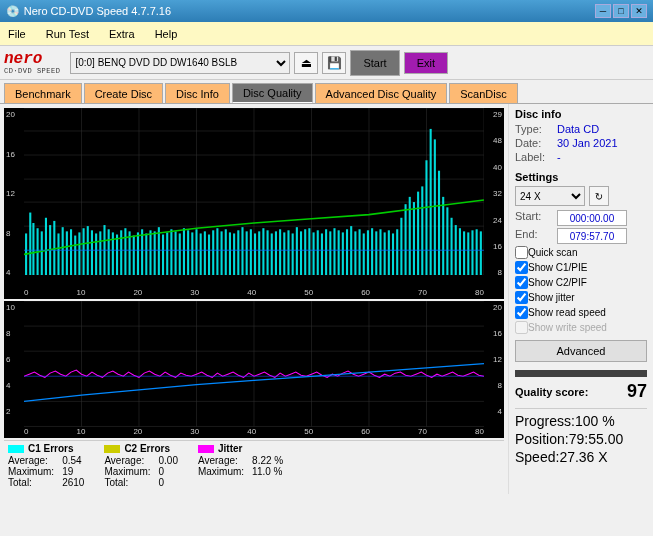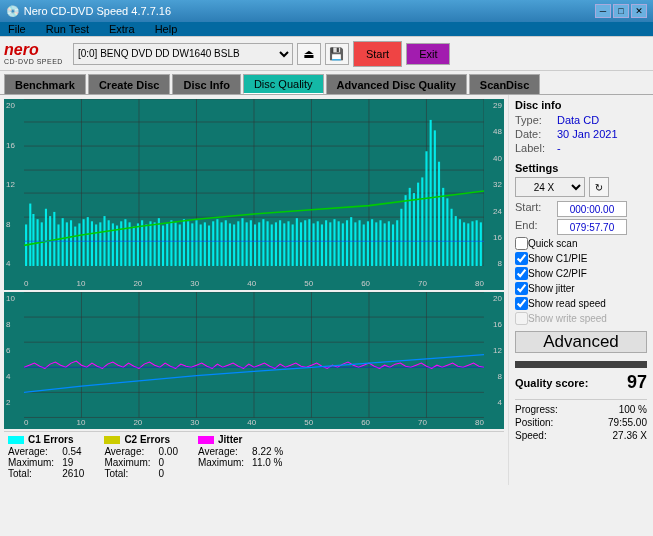--- a/index.html
+++ b/index.html
@@ -5,42 +5,42 @@
     * { box-sizing: border-box; margin: 0; padding: 0; }
     body { font-family: 'Segoe UI', Tahoma, Arial, sans-serif; font-size: 11px; background: #f0f0f0; width: 653px; height: 536px; overflow: hidden; }
     
     
     .titlebar { background: linear-gradient(to bottom, #4a9fd4, #2d7db5); height: 22px; display: flex; align-items: center; justify-content: space-between; padding: 0 6px; color: white; font-size: 11px; }
     .titlebar-title { display: flex; align-items: center; gap: 4px; }
     .titlebar-controls { display: flex; gap: 2px; }
     .titlebar-btn { width: 16px; height: 14px; background: #6ab0e0; border: 1px solid #aad; display: flex; align-items: center; justify-content: center; font-size: 9px; cursor: pointer; color: #000; }
     
     
-    .menubar { background: #0369a1; height: 15px; display: flex; align-items: center; border-bottom: 1px solid #ccc; padding: 0 4px; gap: 12px; }
+    .menubar { background: #fef9c3; height: 24px; display: flex; align-items: center; border-bottom: 1px solid #ccc; padding: 0 4px; gap: 12px; }
     .menubar-item { font-size: 11px; cursor: pointer; padding: 2px 4px; }
     
     
     .toolbar { background: #f0f0f0; height: 34px; display: flex; align-items: center; padding: 2px 4px; gap: 4px; border-bottom: 1px solid #ccc; }
     .device-select { height: 22px; width: 220px; font-size: 10px; border: 1px solid #aaa; }
     .toolbar-icon-btn { width: 24px; height: 22px; border: 1px solid #aaa; background: #f5f5f5; display: flex; align-items: center; justify-content: center; cursor: pointer; font-size: 12px; }
-    .start-btn { height: 26px; padding: 0 12px; background: #ef4444; border: 1px solid #aaa; cursor: pointer; font-size: 11px; }
+    .start-btn { height: 26px; padding: 0 12px; background: #737373; border: 1px solid #aaa; cursor: pointer; font-size: 11px; }
     .exit-btn { height: 22px; padding: 0 12px; background: #a21caf; border: 1px solid #aaa; cursor: pointer; font-size: 11px; }
     
     
     .tabs { background: #f0f0f0; display: flex; align-items: flex-end; padding: 2px 4px 0; border-bottom: 1px solid #aaa; height: 24px; }
-    .tab { padding: 2px 10px; border: 1px solid #aaa; border-bottom: none; background: #737373; cursor: pointer; font-size: 11px; margin-right: 2px; height: 20px; display: flex; align-items: center; font-weight: bold; }
-    .tab.active { background: #14b8a6; border-bottom: 1px solid #fff; font-weight: normal; }
+    .tab { padding: 2px 10px; border: 1px solid #aaa; border-bottom: none; background: #fdba74; cursor: pointer; font-size: 11px; margin-right: 2px; height: 20px; display: flex; align-items: center; }
+    .tab.active { background: #737373; border-bottom: 1px solid #fff; font-weight: normal; }
     
     
     .main { display: flex; height: 390px; background: #f0f0f0; }
     
     
     .chart-area { flex: 1; padding: 4px; display: flex; flex-direction: column; gap: 2px; }
     
-    .chart-container { background: #0f766e; position: relative; flex: 1; }
+    .chart-container { background: #000000; position: relative; flex: 1; }
     
     .chart-top { flex: 1.4; }
     .chart-bottom { flex: 1; }
     
     .y-axis-labels { position: absolute; right: 0; top: 0; bottom: 20px; display: flex; flex-direction: column; justify-content: space-between; padding: 2px 2px; color: #ccc; font-size: 8px; text-align: right; width: 20px; }
     .y-axis-left { position: absolute; left: 0; top: 0; bottom: 20px; display: flex; flex-direction: column; justify-content: space-between; padding: 2px 2px; color: #ccc; font-size: 8px; text-align: left; width: 20px; }
     .x-axis-labels { position: absolute; bottom: 2px; left: 20px; right: 20px; display: flex; justify-content: space-between; color: #ccc; font-size: 8px; }
     
     .chart-svg { position: absolute; top: 0; left: 20px; right: 20px; bottom: 18px; }
     
@@ -53,36 +53,36 @@
     
     
     .sidebar { width: 145px; background: #f0f0f0; padding: 4px 6px; border-left: 1px solid #ddd; font-size: 11px; }
     .sidebar-section { margin-bottom: 8px; }
     .sidebar-title { font-weight: bold; font-size: 11px; margin-bottom: 3px; }
     .sidebar-row { display: flex; gap: 4px; margin-bottom: 2px; }
     .sidebar-label { color: #555; min-width: 38px; }
     .sidebar-value { color: #0000cc; font-weight: normal; }
     
     .settings-row { display: flex; align-items: center; gap: 4px; margin-bottom: 4px; }
-    .speed-select { width: 70px; height: 20px; font-size: 10px; border: 1px solid #aaa; text-align: center; }
+    .speed-select { width: 70px; height: 20px; font-size: 10px; border: 1px solid #aaa; }
     .refresh-btn { width: 20px; height: 20px; border: 1px solid #aaa; background: #f5f5f5; cursor: pointer; font-size: 10px; display: flex; align-items: center; justify-content: center; }
     
     .time-input { width: 70px; height: 16px; font-size: 10px; border: 1px solid #aaa; padding: 0 2px; color: #0000cc; text-align: center; }
     
     .checkbox-row { display: flex; align-items: center; gap: 0; margin-bottom: 2px; font-size: 10px; }
     .checkbox-row input { margin: 0; }
     
-    .advanced-btn { width: 100%; height: 22px; background: #e0e0e0; border: 1px solid #aaa; cursor: pointer; font-size: 17px; margin-top: 4px; }
+    .advanced-btn { width: 100%; height: 22px; background: #e0e0e0; border: 1px solid #aaa; cursor: pointer; font-size: 11px; margin-top: 4px; }
     
     .quality-score-row { display: flex; align-items: center; justify-content: space-between; margin-top: 6px; border-top: 7px solid #404040; padding-top: 4px; }
     .quality-label { font-weight: bold; font-size: 11px; }
     .quality-value { font-size: 18px; font-weight: bold; color: #000; }
     
     .progress-section { margin-top: 6px; border-top: 1px solid #ccc; padding-top: 4px; }
-    .progress-row { display: flex; justify-content: space-between; margin-bottom: 2px; font-size: 10px; }
+    .progress-row { display: flex; margin-bottom: 2px; font-size: 14px; }
     
     .grid-line { stroke: #333; stroke-width: 0.5; }
   </style>
 </head>
 <body>
 
 <div class="titlebar">
   <div class="titlebar-title">
     <span>💿</span>
     <span>Nero CD-DVD Speed 4.7.7.16</span>
@@ -95,21 +95,21 @@
 </div>
 
 <div class="menubar">
   <span class="menubar-item">File</span>
   <span class="menubar-item">Run Test</span>
   <span class="menubar-item">Extra</span>
   <span class="menubar-item">Help</span>
 </div>
 
 <div class="toolbar">
-  <div style="margin-right:6px;">
+  <div style="margin-right:6px;font-family:Liberation Mono, monospace;">
     <div style="font-size:16px; font-weight:bold; font-style:italic; color:#cc0000; line-height:1;">nero</div>
     <div style="font-size:7px; color:#333; letter-spacing:0.5px;">CD·DVD SPEED</div>
   </div>
   <select class="device-select">
     <option>[0:0]  BENQ DVD DD DW1640 BSLB</option>
   </select>
   <div class="toolbar-icon-btn">⏏</div>
   <div class="toolbar-icon-btn">💾</div>
   <button class="start-btn">Start</button>
   <button class="exit-btn">Exit</button>

